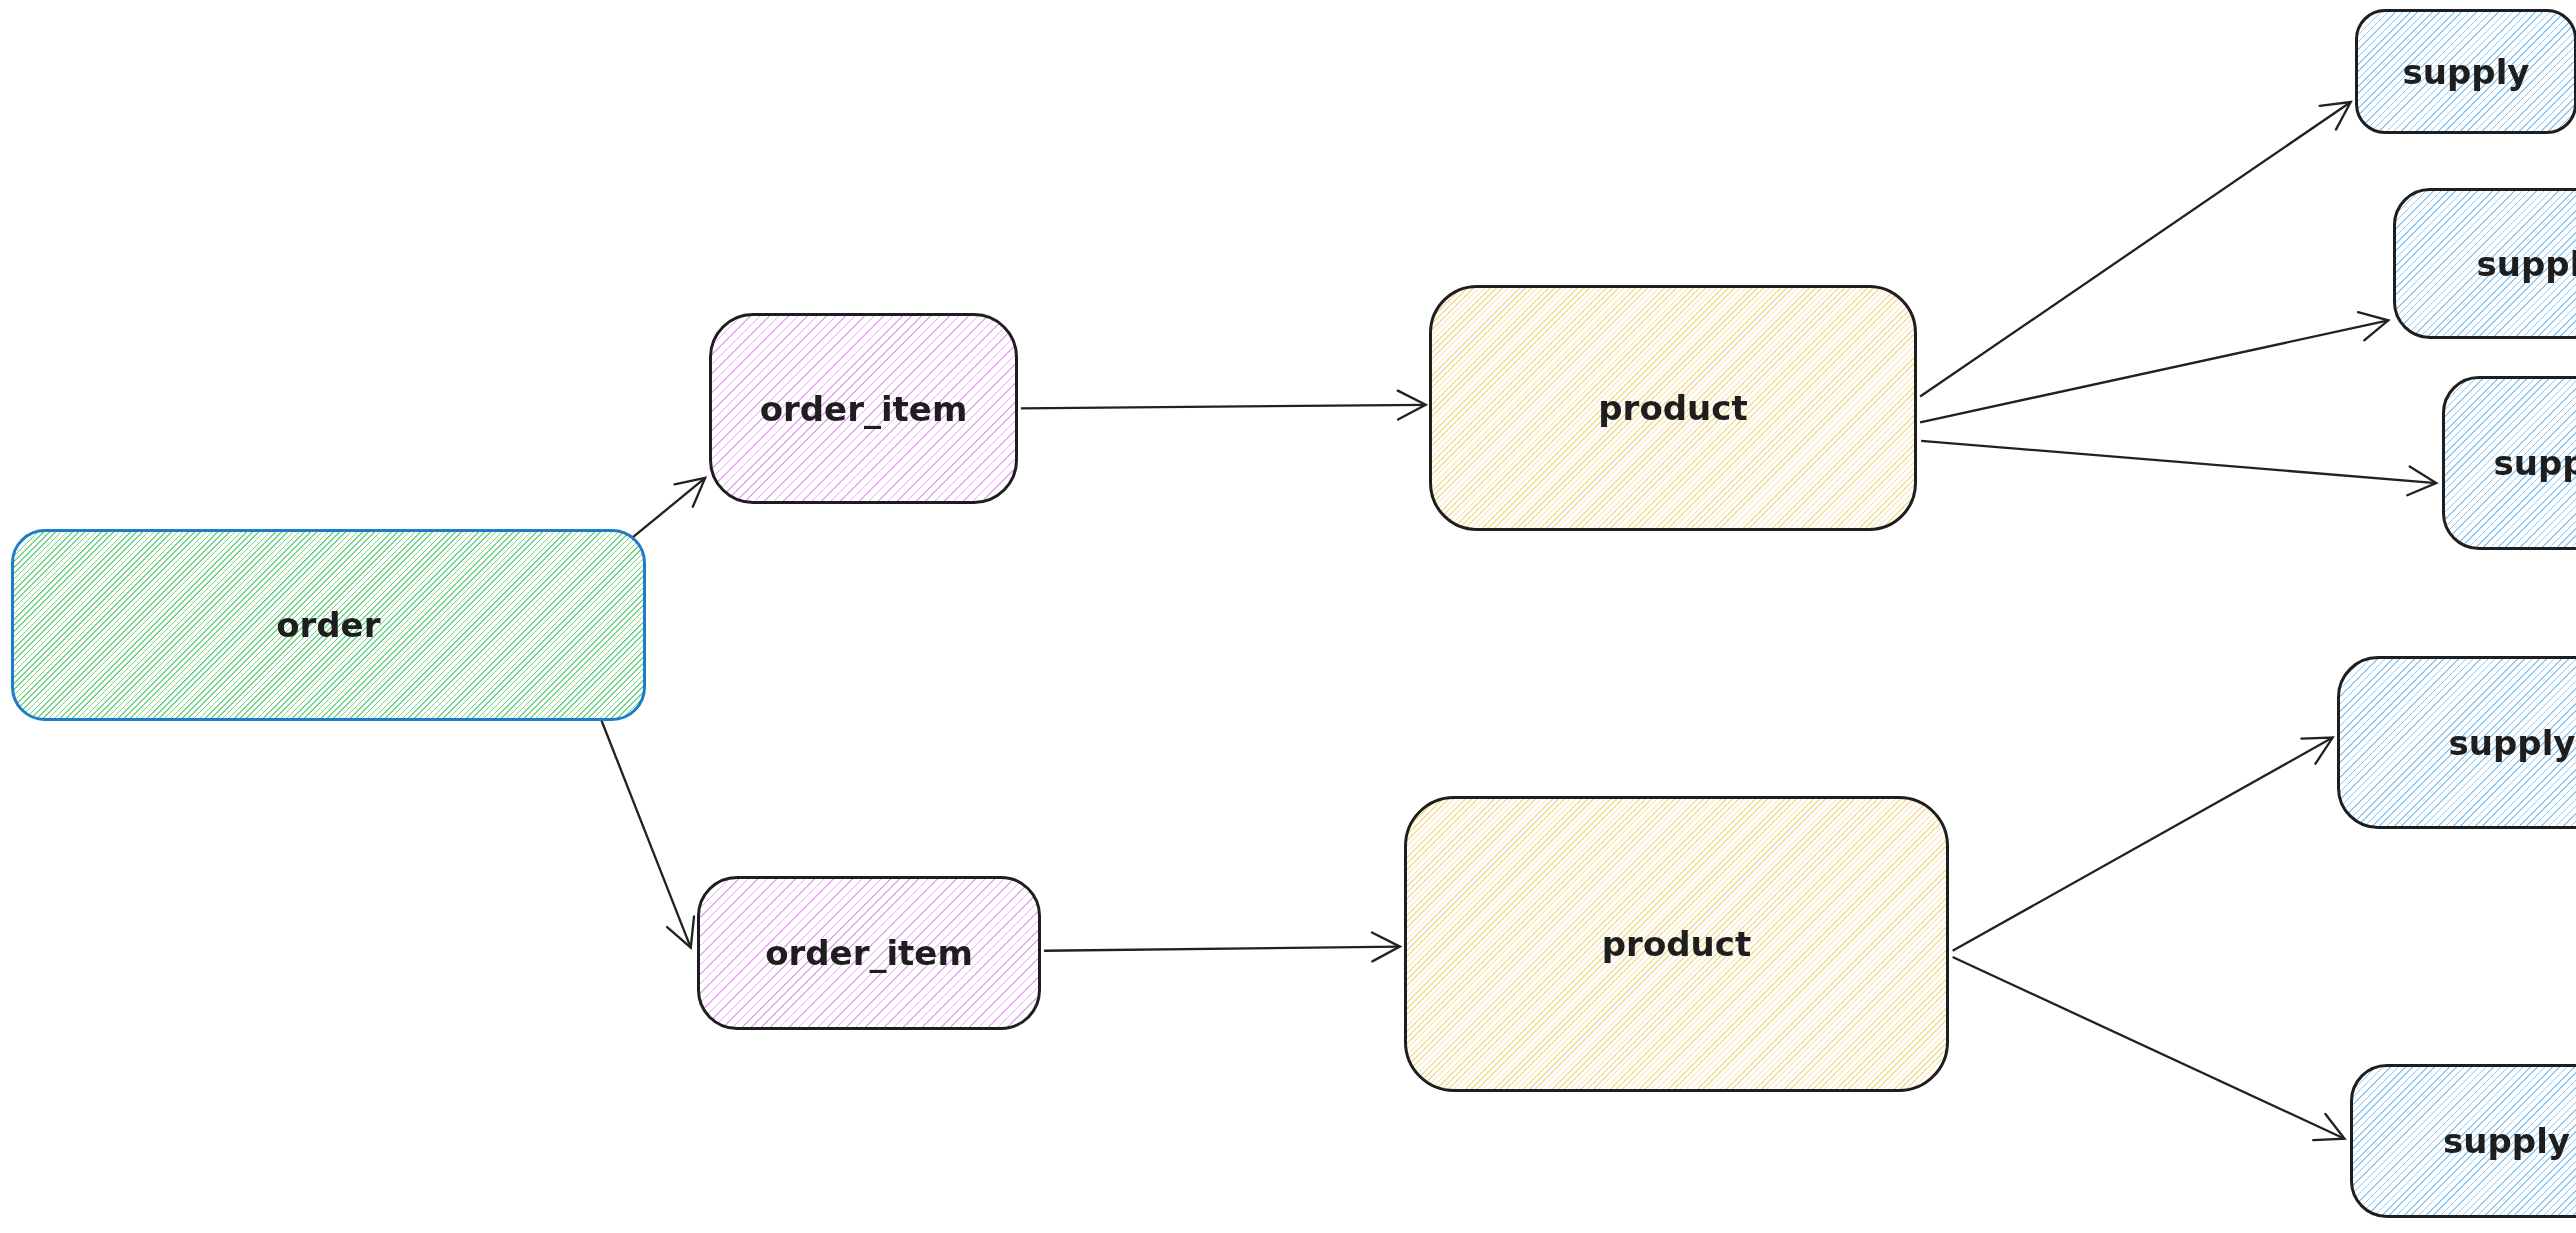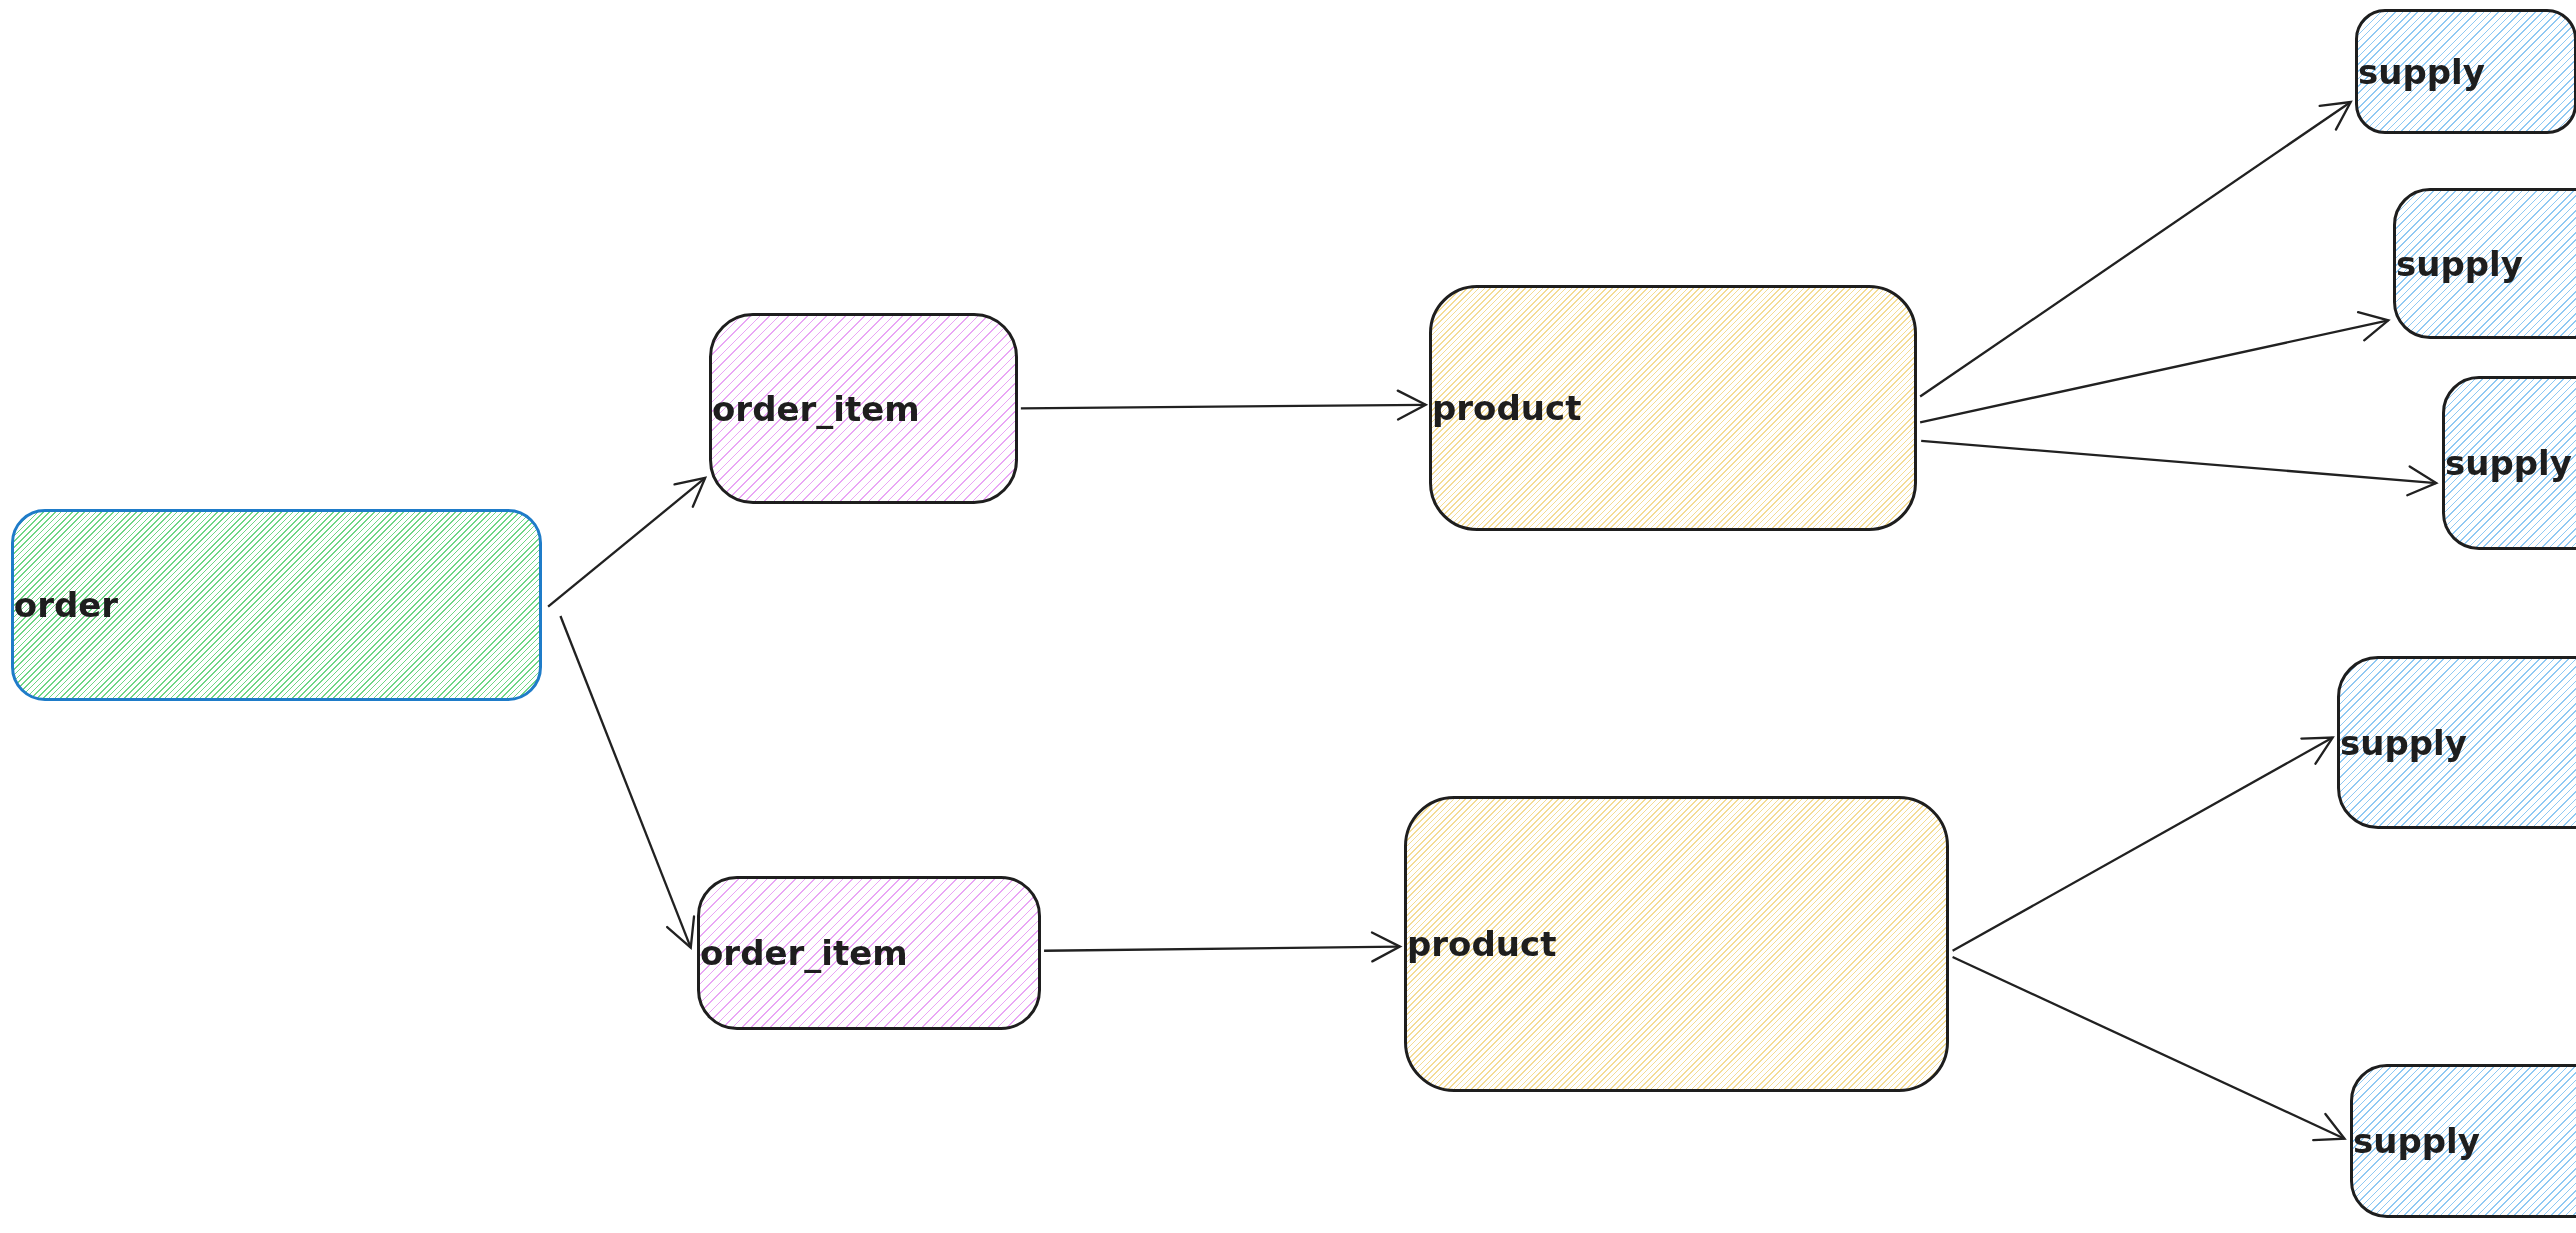--- a/index.html
+++ b/index.html
@@ -23,39 +23,40 @@
     height: 1233px;
     pointer-events: none;
   }
   .edges line { pointer-events: stroke; }
   .node {
     position: absolute;
     box-sizing: border-box;
     border: 3.1px solid #1e1e1e;
     display: flex;
     align-items: center;
+    justify-content: center;
     background-color: #ffffff;
     background-image: repeating-linear-gradient(
       135deg,
       var(--hatch, #cccccc) 0px,
       var(--hatch, #cccccc) 1.1px,
       transparent 1.1px,
       transparent var(--gap, 5.2px)
     );
   }
   .label {
     font-size: 34px;
     font-weight: 700;
     letter-spacing: 0px;
     color: #1e1e1e;
     white-space: nowrap;
     user-select: none;
   }
   
-  .n-order   { left: 10.8px;   top: 509px; width: 531px; height: 192px; border-radius: 34px; border-width: 3.6px; }
+  .n-order   { left: 10.8px;   top: 529px; width: 635px; height: 192px; border-radius: 34px; border-width: 3.6px; }
   .n-oi-top  { left: 709px; top: 313px;  width: 309px;  height: 191px; border-radius: 44px; }
   .n-oi-bot  { left: 697px; top: 876px; width: 344px;  height: 154px; border-radius: 40px; }
   .n-p-top   { left: 1429px; top: 285px;  width: 488px;  height: 246px; border-radius: 48px; }
   .n-p-bot   { left: 1404px; top: 796px; width: 545px; height: 296px; border-radius: 50px; }
   .n-s1      { left: 2355px; top: 9.3px;   width: 222px;  height: 125px; border-radius: 30px; }
   .n-s2      { left: 2393px; top: 188px;  width: 294px;  height: 151px; border-radius: 37px; }
   .n-s3      { left: 2442px; top: 376px;  width: 230px;  height: 174px; border-radius: 37px; }
   .n-s4      { left: 2337px; top: 656px; width: 350px;  height: 173px; border-radius: 41px; }
   .n-s5      { left: 2350px; top: 1064px; width: 313px;  height: 154px; border-radius: 37px; }
 </style>

